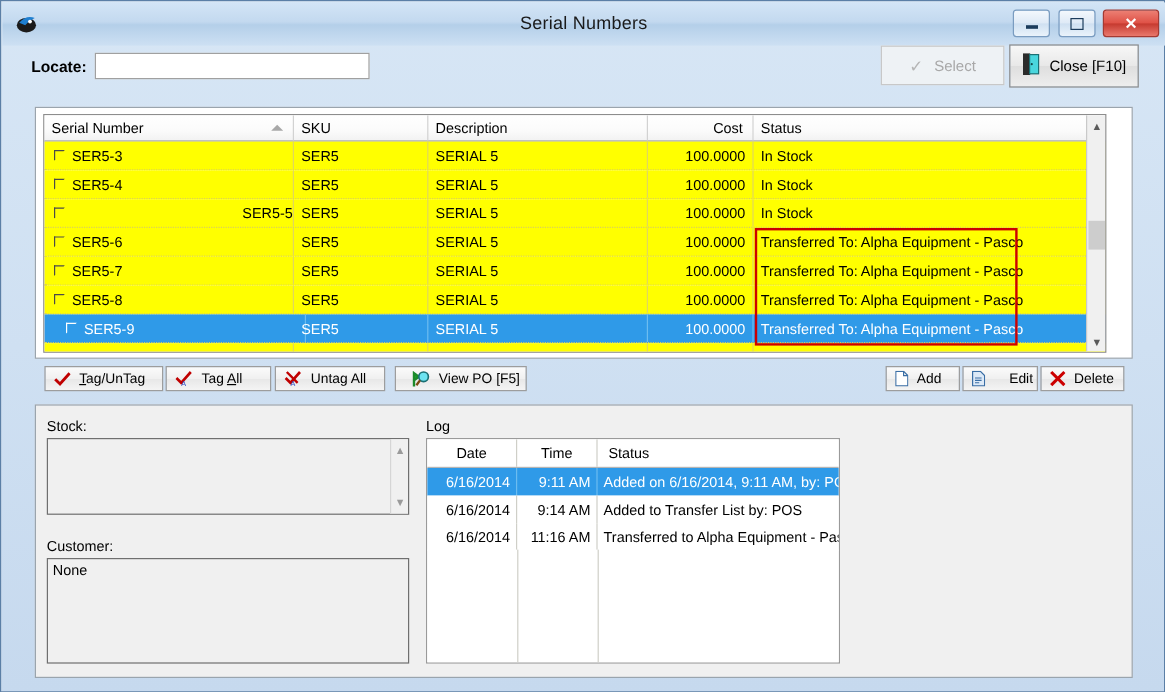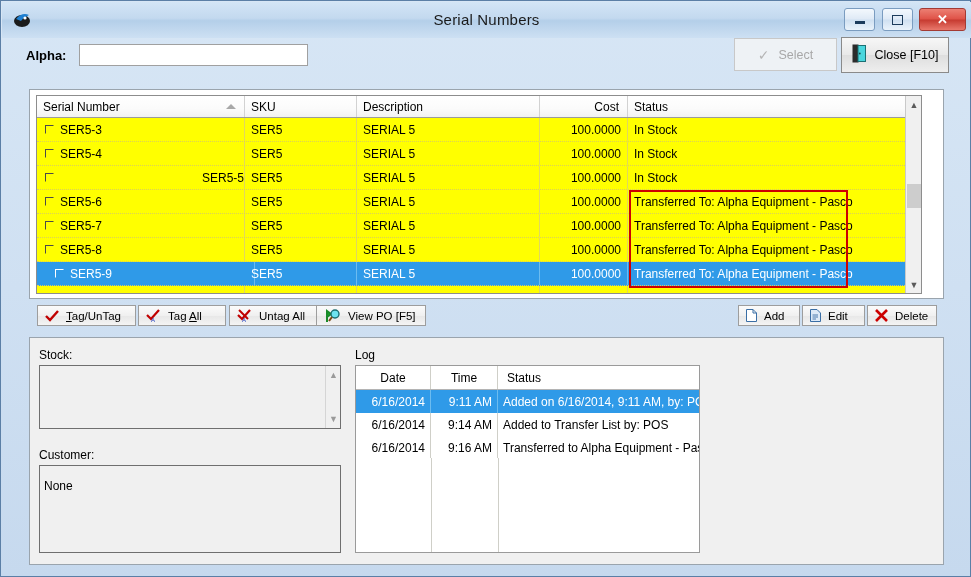--- a/index.html
+++ b/index.html
@@ -238,21 +238,21 @@
     position: absolute; left: 9px; top: 110px;
     font-size: 12px; color: #000;
   }
   .cust-box {
     position: absolute; left: 9px; top: 127px;
     width: 302px; height: 88px;
     box-sizing: border-box;
     border: 1px solid #6f6f6f;
     background: #f0f0f0;
     font-size: 12px; color: #000;
-    padding: 13px 4px;
+    padding: 2px 4px;
   }
 
   .lbl-log {
     position: absolute; left: 325px; top: 10px;
     font-size: 12px; color: #000;
   }
   .log-box {
     position: absolute; left: 325px; top: 27px;
     width: 345px; height: 188px;
     box-sizing: border-box;
@@ -320,21 +320,21 @@
             <i class="rest-sq"></i>
           </span>
       </span>
       <span class="wbtn close">
         <span class="gl">✕</span>
       </span>
     </div>
   </div>
 
   <div class="cmdrow"></div>
-  <div class="locate-label">Alpha:</div>
+  <div class="locate-label">Locate:</div>
   <input class="locate-input" type="text" placeholder="" style="">
 
   <div class="btn-select">
     <span class="chk">✓</span>
     <span>Select</span>
   </div>
 
   <div class="btn-close">
     <span class="door-icon">
       <svg width="15" height="19" viewBox="0 0 15 19">
@@ -486,42 +486,42 @@
     <span class="ico">
       <svg width="15" height="13" viewBox="0 0 15 13">
         <path d="M1 6 L5 10 L13 1" stroke="#c00000" stroke-width="2.2" fill="none"></path>
         <path d="M2 1 L11 10" stroke="#c00000" stroke-width="2" fill="none"></path>
         <text x="5" y="13" font-size="6" fill="#2040c0" font-family="Liberation Sans">A</text>
       </svg>
     </span>
     <span class="lbl">Untag All</span>
   </div>
 
-  <div class="abtn" style="left:315px; width:110px;">
+  <div class="abtn" style="left:328px; width:110px;justify-content:center;">
     <span class="ico">
       <svg width="17" height="14" viewBox="0 0 17 14">
         <path d="M3 13 L3 3 M3 2 L7 5 L3 8 Z" stroke="#1a8a2a" stroke-width="2" fill="#1aa82a"></path>
         <circle cx="11" cy="5" r="4" fill="#6de3f0" stroke="#1b6f73" stroke-width="1.4"></circle>
         <path d="M8 8 L5 12" stroke="#7a4a12" stroke-width="2"></path>
       </svg>
     </span>
     <span class="lbl">View PO [F5]</span>
   </div>
 
   <div class="abtn" style="left:737px; width:62px;">
     <span class="ico">
       <svg width="11" height="13" viewBox="0 0 11 13">
         <path d="M0.5 0.5 H7 L10.5 4 V12.5 H0.5 Z" fill="#ffffff" stroke="#3a6ea5"></path>
         <path d="M7 0.5 V4 H10.5" fill="none" stroke="#3a6ea5"></path>
       </svg>
     </span>
     <span class="lbl">Add</span>
   </div>
 
-  <div class="abtn" style="left:801px; width:63px;">
+  <div class="abtn" style="left:801px; width:63px;gap:13px;">
     <span class="ico">
       <svg width="11" height="13" viewBox="0 0 11 13">
         <path d="M0.5 0.5 H7 L10.5 4 V12.5 H0.5 Z" fill="#dce9f7" stroke="#3a6ea5"></path>
         <path d="M2.5 6 H8 M2.5 8 H8 M2.5 10 H6" stroke="#3a6ea5" stroke-width="0.9"></path>
       </svg>
     </span>
     <span class="lbl">Edit</span>
   </div>
 
   <div class="abtn" style="left:866px; width:70px;">
@@ -562,21 +562,21 @@
       </div>
 
       <div class="log-row">
         <div class="lc right" style="left:0; width:75px;">6/16/2014</div>
         <div class="lc right" style="left:75px; width:67px;">9:14 AM</div>
         <div class="lc left" style="left:142px; width:201px; border-right:none;">Added to Transfer List by: POS</div>
       </div>
 
       <div class="log-row">
         <div class="lc right" style="left:0; width:75px;">6/16/2014</div>
-        <div class="lc right" style="left:75px; width:67px;">9:16 AM</div>
+        <div class="lc right" style="left:75px; width:67px;">11:16 AM</div>
         <div class="lc left" style="left:142px; width:201px; border-right:none;">Transferred to Alpha Equipment - Pasco by</div>
       </div>
 
       <div class="log-fill">
         <i class="div" style="left:75px;"></i>
         <i class="div" style="left:142px;"></i>
       </div>
     </div>
   </div>
 

